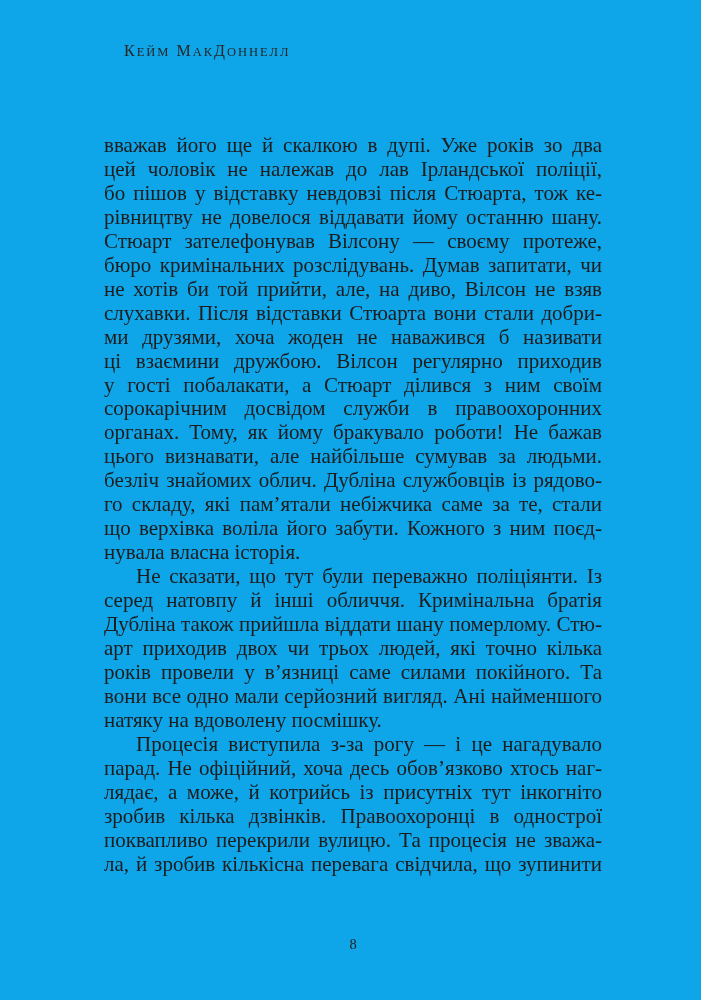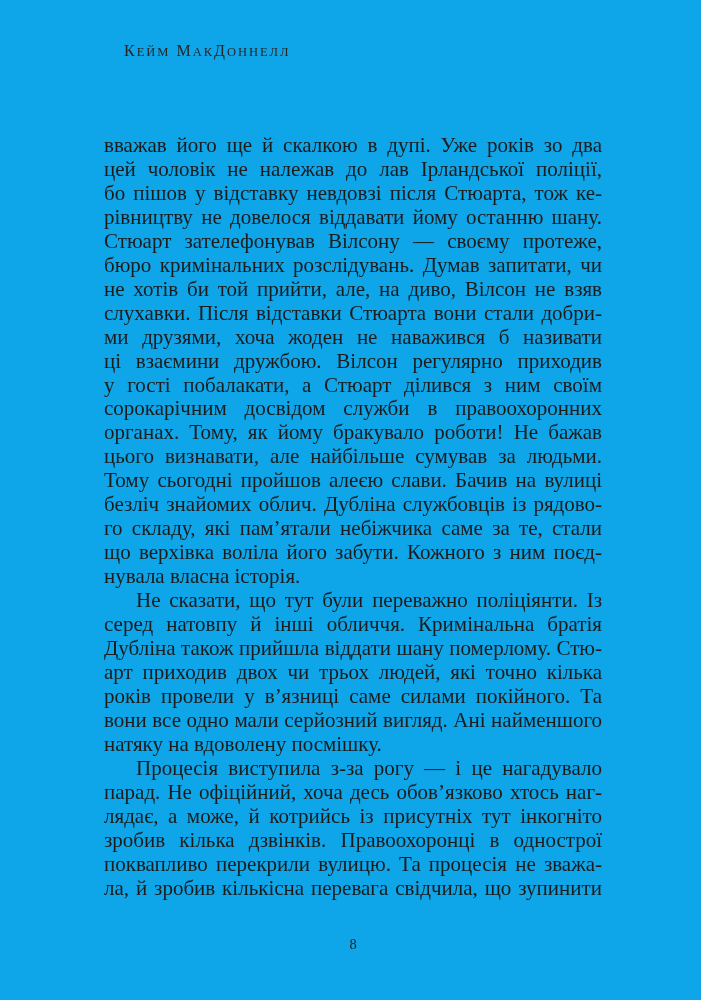--- a/index.html
+++ b/index.html
@@ -79,21 +79,20 @@
         <div class="line">Стюарт зателефонував Вілсону — своєму протеже,</div>
         <div class="line">бюро кримінальних розслідувань. Думав запитати, чи</div>
         <div class="line">не хотів би той прийти, але, на диво, Вілсон не взяв</div>
         <div class="line">слухавки. Після відставки Стюарта вони стали добри-</div>
         <div class="line">ми друзями, хоча жоден не наважився б називати</div>
         <div class="line">ці взаємини дружбою. Вілсон регулярно приходив</div>
         <div class="line">у гості побалакати, а Стюарт ділився з ним своїм</div>
         <div class="line">сорокарічним досвідом служби в правоохоронних</div>
         <div class="line">органах. Тому, як йому бракувало роботи! Не бажав</div>
         <div class="line">цього визнавати, але найбільше сумував за людьми.</div>
-        <div class="line">Тому сьогодні пройшов алеєю слави. Бачив на вулиці</div>
         <div class="line">безліч знайомих облич. Дубліна службовців із рядово-</div>
         <div class="line">го складу, які пам’ятали небіжчика саме за те, стали</div>
         <div class="line">що верхівка воліла його забути. Кожного з ним поєд-</div>
         <div class="line para-end">нувала власна історія.</div>
       </div>
       <div class="paragraph">
         <div class="line indent">Не сказати, що тут були переважно поліціянти. Із</div>
         <div class="line">серед натовпу й інші обличчя. Кримінальна братія</div>
         <div class="line">Дубліна також прийшла віддати шану померлому. Стю-</div>
         <div class="line">арт приходив двох чи трьох людей, які точно кілька</div>

